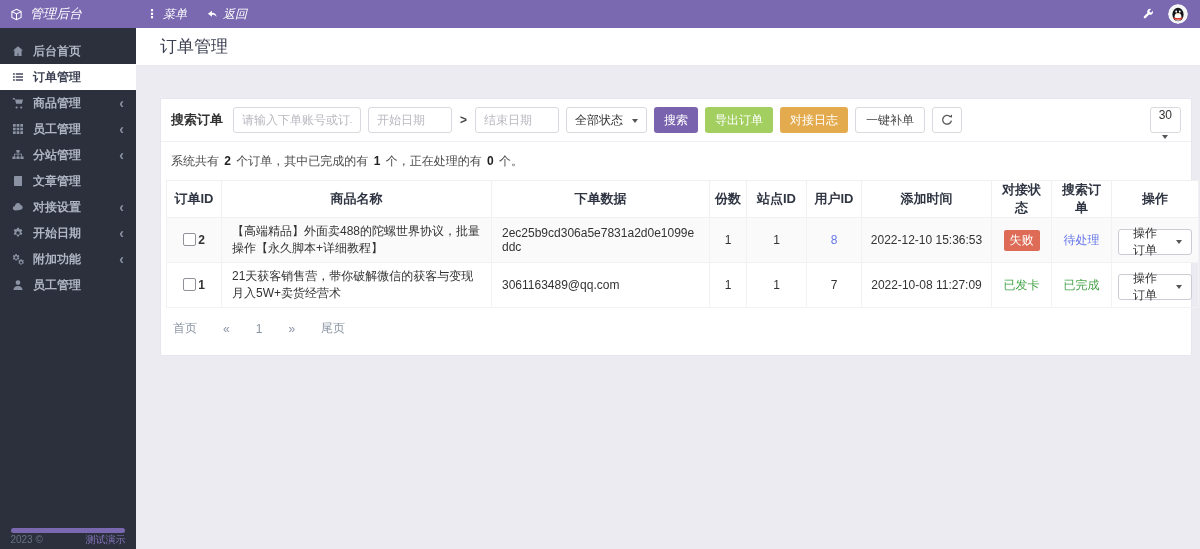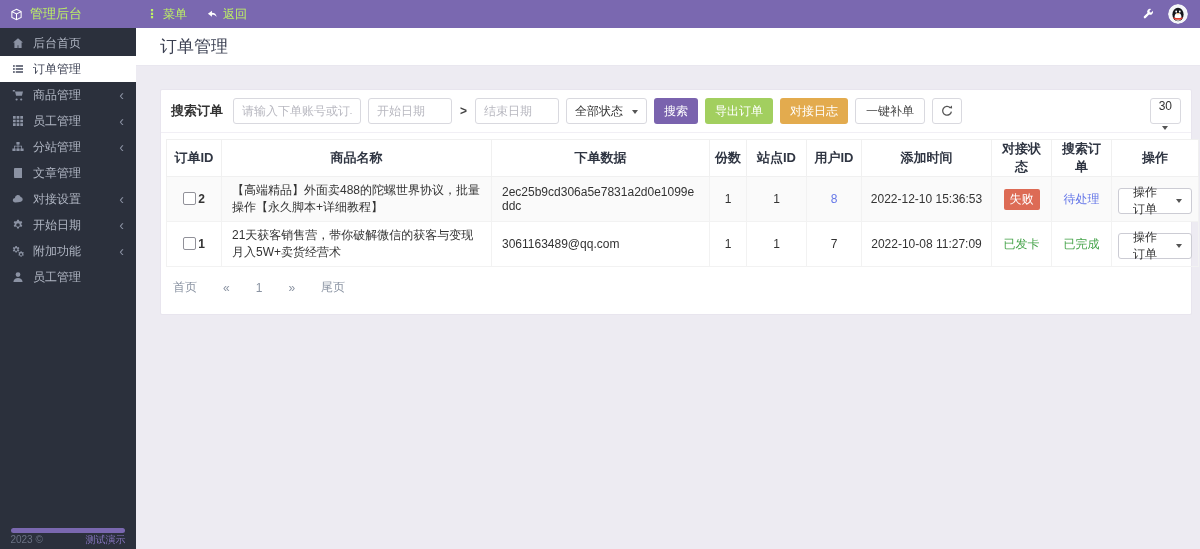--- a/index.html
+++ b/index.html
@@ -5,49 +5,49 @@
   * { box-sizing: border-box; margin: 0; padding: 0; }
   html,body { width: 1200px; height: 549px; }
   body {
     font-family: "Liberation Sans", "DejaVu Sans", sans-serif;
     background: #edebf2;
     overflow: hidden;
     position: relative;
   }
   
   .topbar { position: absolute; top:0; left:0; right:0; height:28px; background:#7a68b0;
-    display:flex; align-items:center; color:#bef264; z-index:5; }
+    display:flex; align-items:center; color:#ffffff; z-index:5;font-style:italic; }
   .brand { width:136px; display:flex; align-items:center; gap:7px; padding-left:10px;
     font-size:13px; flex:none; cursor:pointer; }
   .brand svg { width:13px; height:13px; display:block; }
   .top-links { display:flex; align-items:center; gap:20px; padding-left:10px; font-size:12px; }
   .top-link { display:flex; align-items:center; gap:5px; cursor:pointer; }
   .top-link svg { width:11px; height:11px; display:block; }
   .menu-dots { font-size:12px; font-weight:bold; letter-spacing:0; }
   .top-right { margin-left:auto; display:flex; align-items:center; gap:14px; padding-right:12px; }
   .top-right .wrench { width:12px; height:12px; display:block; cursor:pointer; }
   .avatar { width:20px; height:20px; border-radius:50%; overflow:hidden; display:block; cursor:pointer; }
   
   .sidebar { position:absolute; top:28px; left:0; bottom:0; width:136px; background:#2b303c; }
-  #side-nav { padding-top:2px; }
+  #side-nav { padding-top:10px;font-weight:bold; }
   .nav-item { height:26px; display:flex; align-items:center; gap:9px; padding:0 12px;
     font-size:12px; color:#b0b6c3; cursor:pointer; }
   .nav-item svg { width:12px; height:12px; fill:#8b92a3; flex:none; display:block; }
   .nav-item .chev { margin-left:auto; color:#8b92a3; font-size:14px; line-height:1; }
   .nav-item.active { background:#fff; color:#3a3f51; }
   .nav-item.active svg { fill:#454b5e; }
   .side-scroll { position:absolute; left:11px; right:11px; bottom:16px; height:5px;
     border-radius:3px; background:#7a68b0; cursor:pointer; }
   .side-footer { position:absolute; bottom:2px; width:100%; text-align:center; font-size:10px; color:#6a7183; }
   .side-footer .purple { color:#8574bd;padding-left:40px; }
   
   .main { position:absolute; left:136px; top:28px; right:0; bottom:0; }
   .page-title { height:38px; background:#fff; display:flex; align-items:center; padding-left:24px;
     font-size:17px; color:#3a3f51; border-bottom:1px solid #e9e7ef; }
-  .content { padding:23px 8px 0 24px; }
+  .content { padding:32px 8px 0 24px; }
   .card { background:#fff; border:1px solid #e8e5ee; border-radius:2px; }
   
   .filter-row { display:flex; align-items:center; gap:7px; padding:8px 10px; border-bottom:1px solid #f1eff5; }
   .filter-label { font-size:13px; font-weight:bold; color:#333; margin-right:3px; white-space:nowrap; }
   .inp { height:26px; border:1px solid #d9d9df; border-radius:3px; padding:0 8px; font-size:12px;
     color:#333; font-family:inherit; background:#fff; }
   .inp::placeholder { color:#b8b8c0; }
   .inp-account { width:128px; }
   .inp-date { width:84px; }
   .sep { font-weight:bold; color:#444; font-size:12px; margin:0 1px; }
@@ -257,20 +257,21 @@
               <path d="M10.4 6.6A4.4 4.4 0 1 1 9.2 2.7" fill="none" stroke="#555" stroke-width="1.3"></path>
               <path d="M10.9.4l.2 3.2-3-.6z" fill="#555"></path>
             </svg>
           </button>
         <div class="select select-pagesize">
           <span>30</span>
           <i class="tri"></i>
         </div>
       </div>
 
+      <div class="summary" id="summary"><span>系统共有 </span><b>2</b><span> 个订单，其中已完成的有 </span><b>1</b><span> 个，正在处理的有 </span><b>0</b><span> 个。</span></div>
 
       <div class="table-wrap">
         <table>
           <colgroup>
             <col style="width:55px">
               <col style="width:270px">
               <col style="width:218px">
               <col style="width:37px">
             <col style="width:60px">
               <col style="width:55px">

